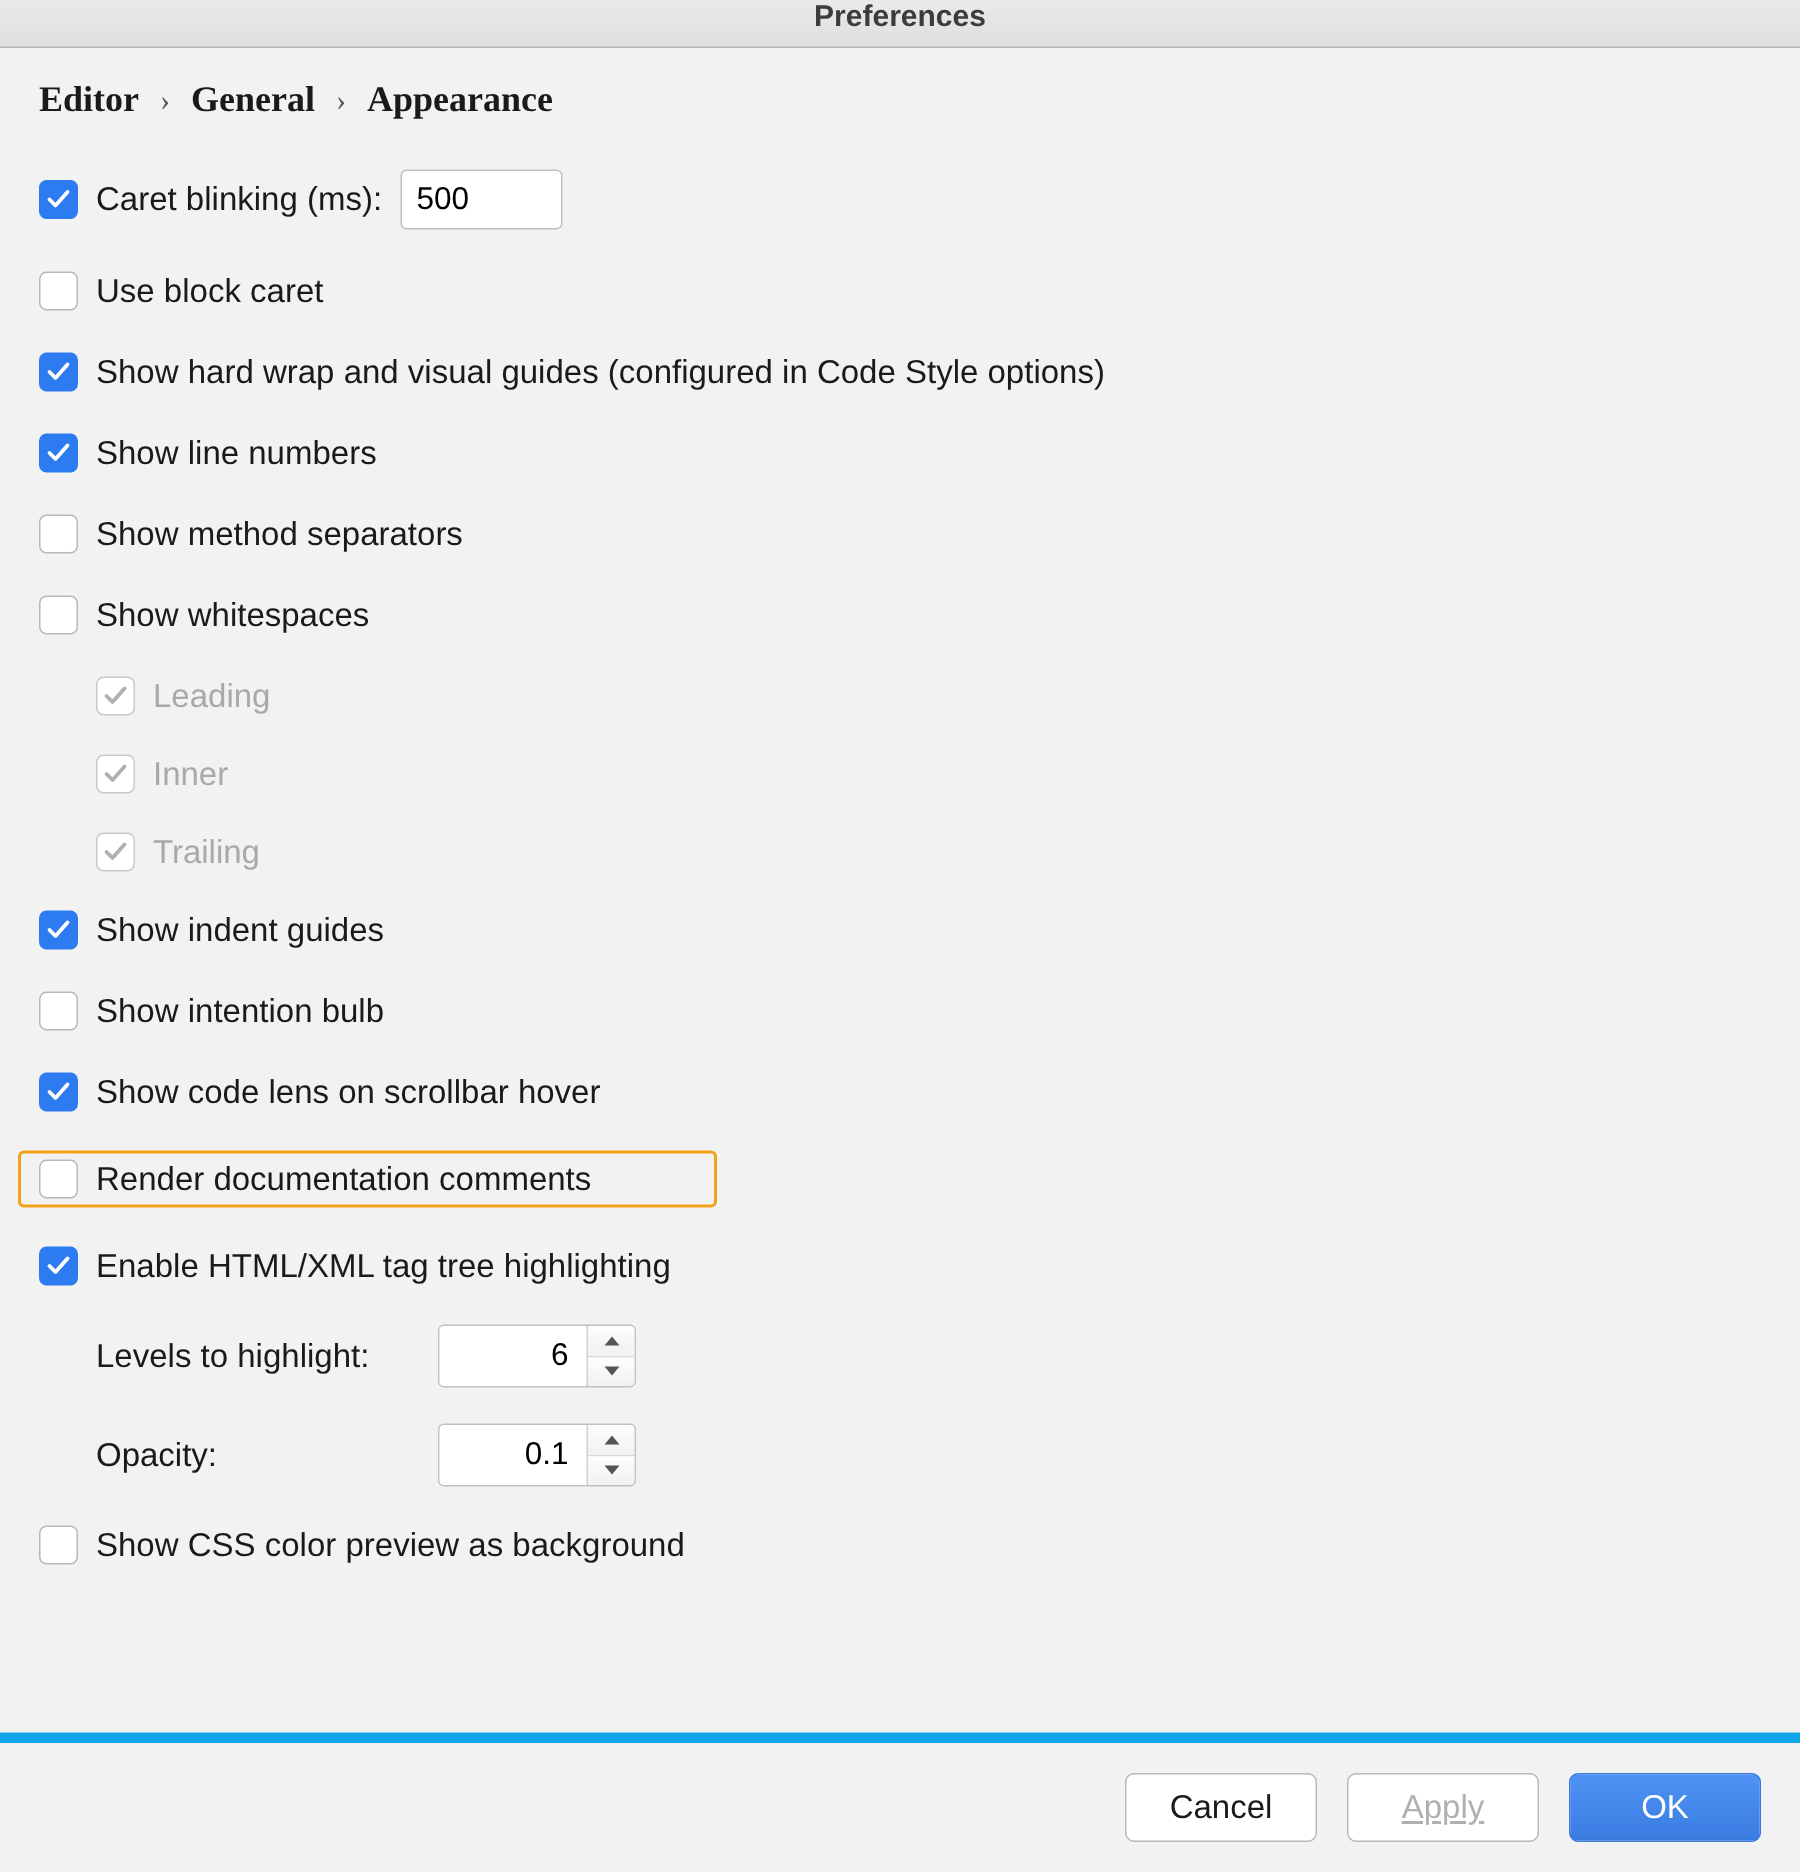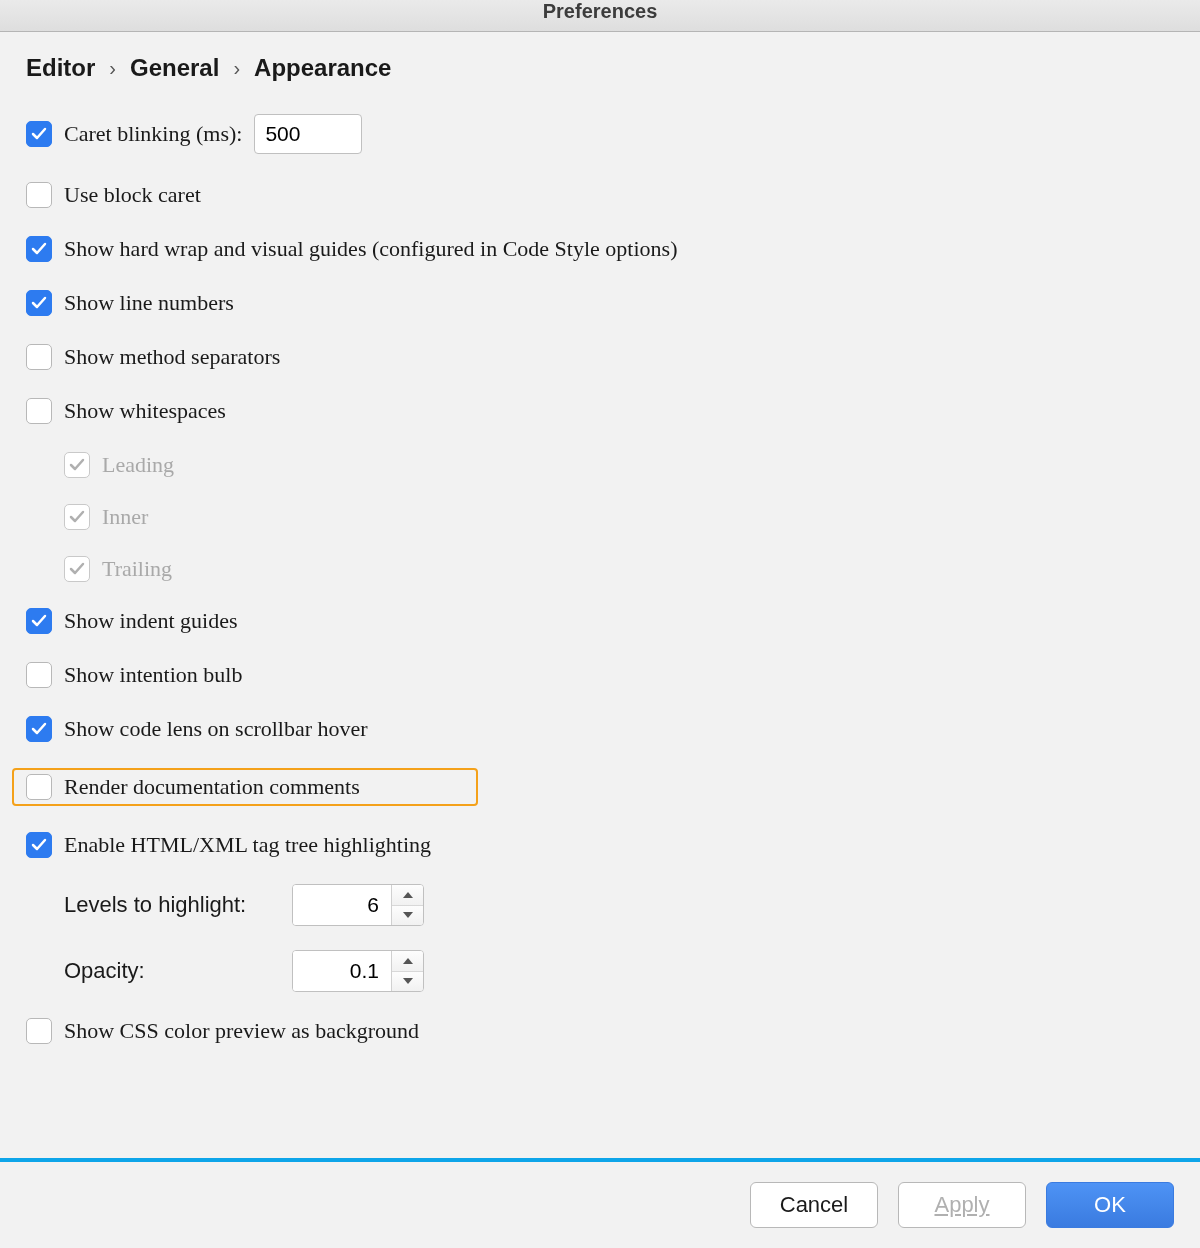--- a/index.html
+++ b/index.html
@@ -27,20 +27,21 @@
     padding: 22px 26px 0 26px;
   }
   .breadcrumb {
     display: flex;
     align-items: center;
     gap: 14px;
     font-size: 24px;
     font-weight: 700;
     color: #1a1a1a;
     margin-bottom: 30px;
+    font-family: Liberation Serif, serif;
   }
   .breadcrumb .sep {
     font-weight: 400;
     color: #555;
     font-size: 20px;
   }
   .row {
     display: flex;
     align-items: center;
     gap: 12px;
@@ -78,21 +79,21 @@
   .checkbox.disabled.checked {
     background: #fff;
   }
   .checkbox svg {
     width: 18px;
     height: 18px;
   }
   .checkbox.checked svg .tick { stroke: #fff; }
   .checkbox.disabled.checked svg .tick { stroke: #b0b0b0; }
   .checkbox:not(.checked) svg { display: none; }
-  .label { color: #1a1a1a; font-family: Liberation Serif, serif; }
+  .label { color: #1a1a1a; }
   .label.disabled { color: #a9a9a9; }
   .sublist { margin-left: 38px; }
   .sublist .row { margin-bottom: 22px; }
   .field-row {
     display: flex;
     align-items: center;
     gap: 0;
     margin-bottom: 24px;
     margin-left: 38px;
   }
@@ -134,21 +135,21 @@
     flex: 1;
     display: flex;
     align-items: center;
     justify-content: center;
     cursor: pointer;
     background: linear-gradient(to bottom, #fdfdfd, #f1f1f1);
   }
   .stepper .btn:first-child { border-bottom: 1px solid #d8d8d8; }
   .stepper .btn svg { width: 12px; height: 8px; }
   .footer {
-    border-top: 4px solid #0ea5e9;
+    border-top: 7px solid #0ea5e9;
     padding: 20px 26px;
     display: flex;
     justify-content: flex-end;
     gap: 20px;
   }
   .button {
     height: 46px;
     min-width: 128px;
     border-radius: 6px;
     border: 1px solid #b8b8b8;

